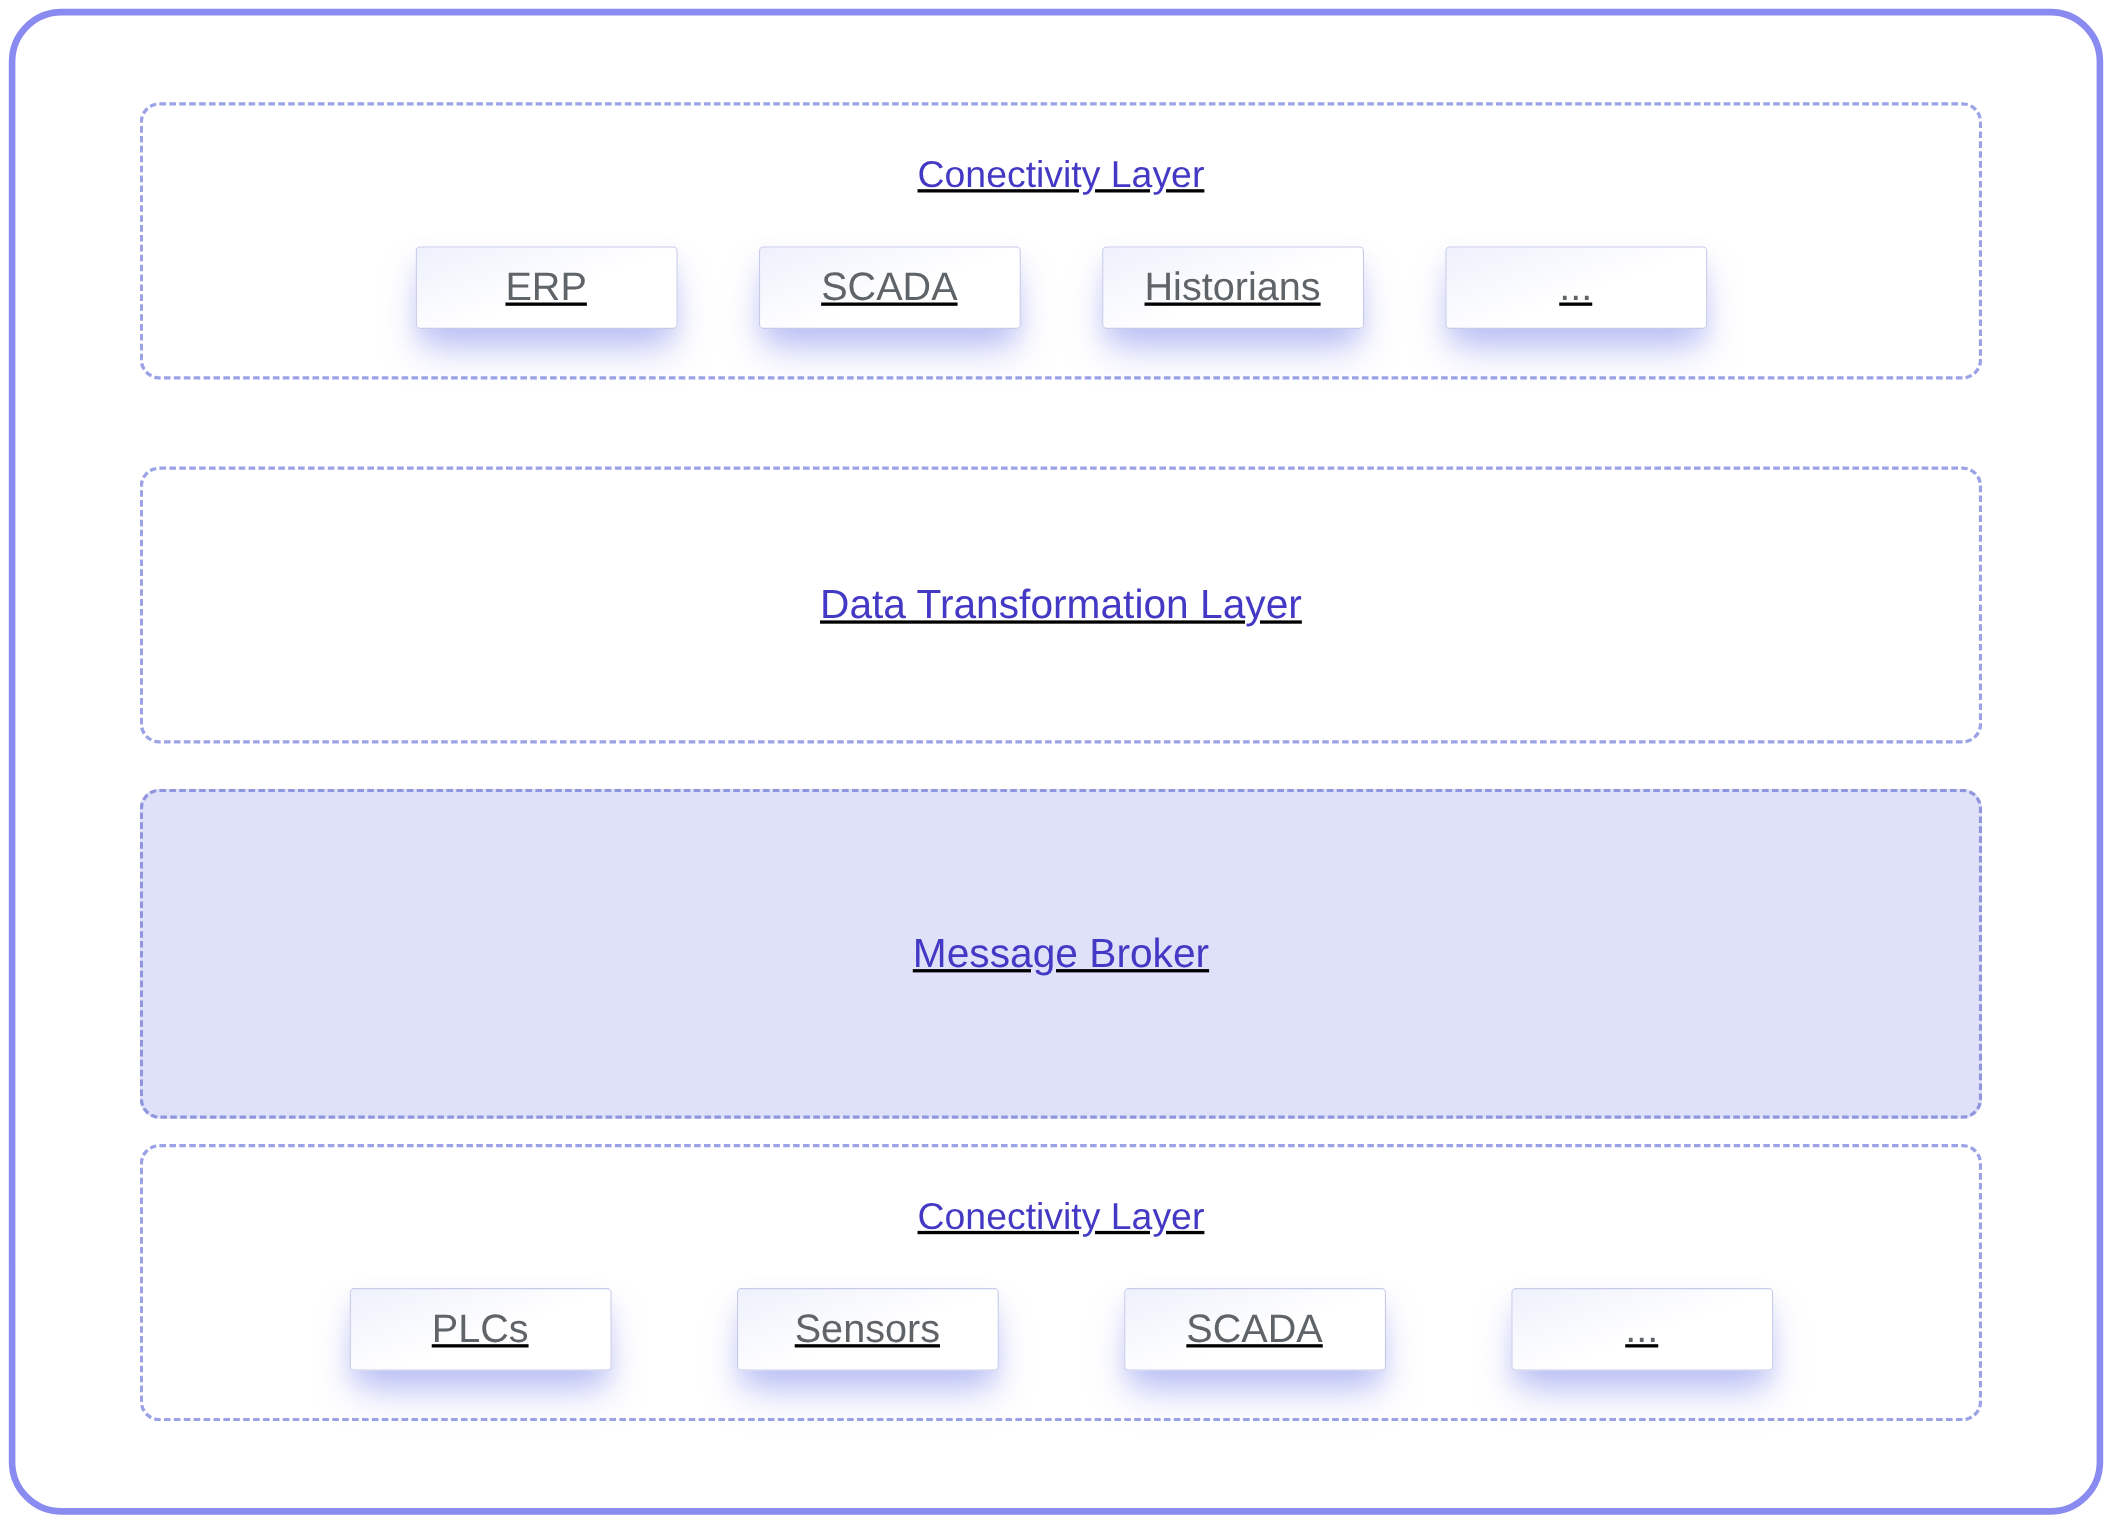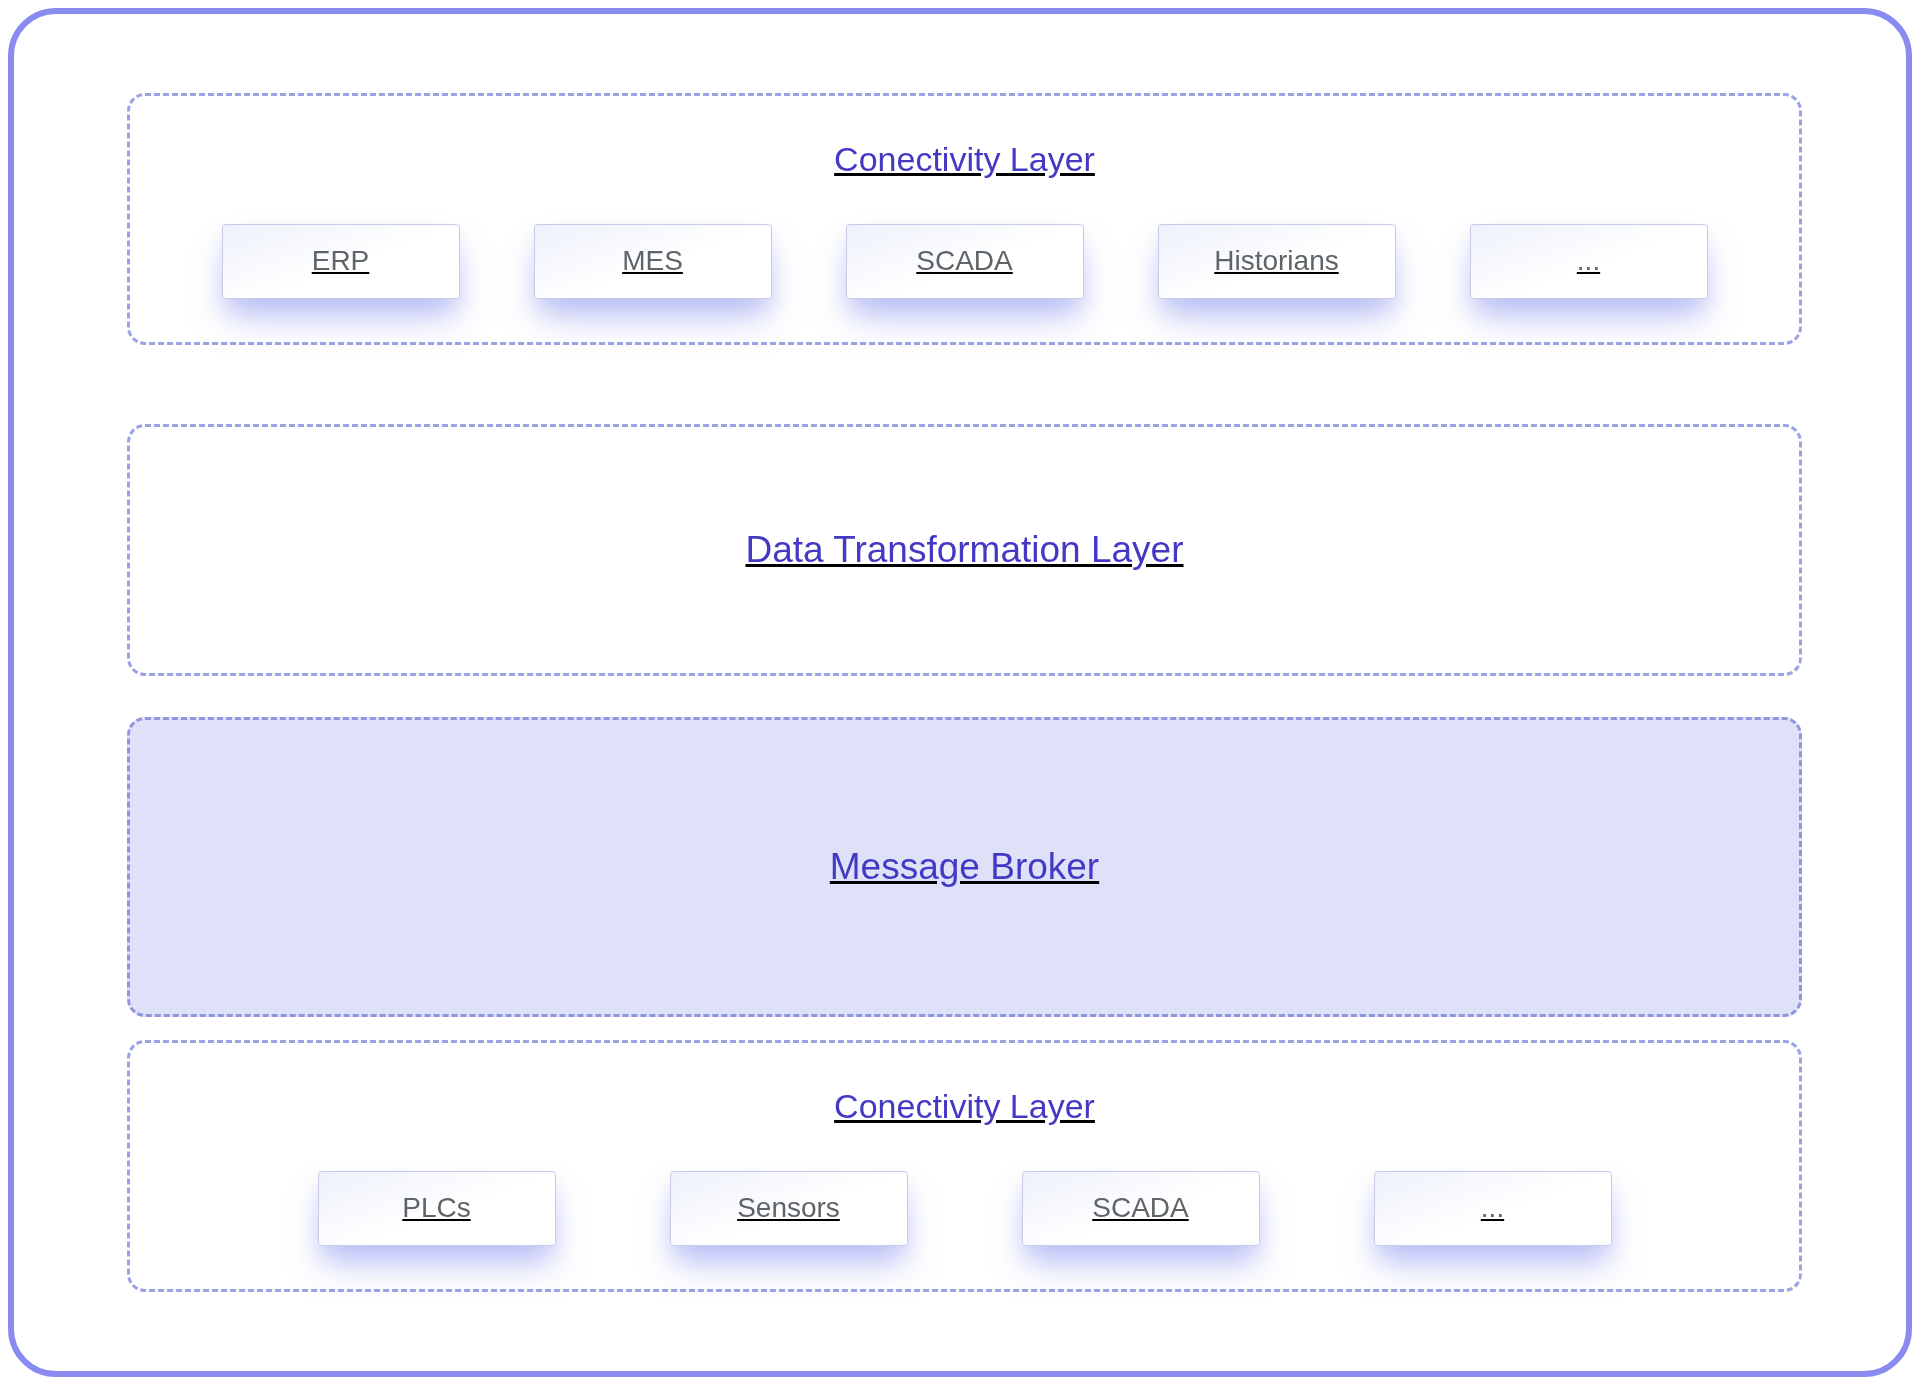--- a/index.html
+++ b/index.html
@@ -70,37 +70,36 @@
   .chip {
     width: 238px;
     height: 75px;
     box-sizing: border-box;
     display: flex;
     align-items: center;
     justify-content: center;
     background: linear-gradient(160deg, #eef1fc 0%, #ffffff 55%);
     border: 1.5px solid #c7cbea;
     border-radius: 4px;
-    font-size: 28px;
+    font-size: 36px;
     color: #5f6468;
     box-shadow: 0 24px 34px -6px rgba(134, 144, 238, 0.50),
                 0 10px 18px rgba(160, 168, 240, 0.22);
   }
 </style>
 </head>
 <body>
 
 <div class="canvas">
   <div class="outer-frame"></div>
 
   <section class="layer layer--0 layer--with-chips">
     <h2 class="layer-title">Conectivity Layer</h2>
     <div class="chip-row chip-row--top">
       <div class="chip">ERP</div>
-      <div class="chip">MES</div>
       <div class="chip">SCADA</div>
       <div class="chip">Historians</div>
       <div class="chip">...</div>
     </div>
   </section>
 
   <section class="layer layer--1">
     <h2 class="layer-title">Data Transformation Layer</h2>
   </section>
 

